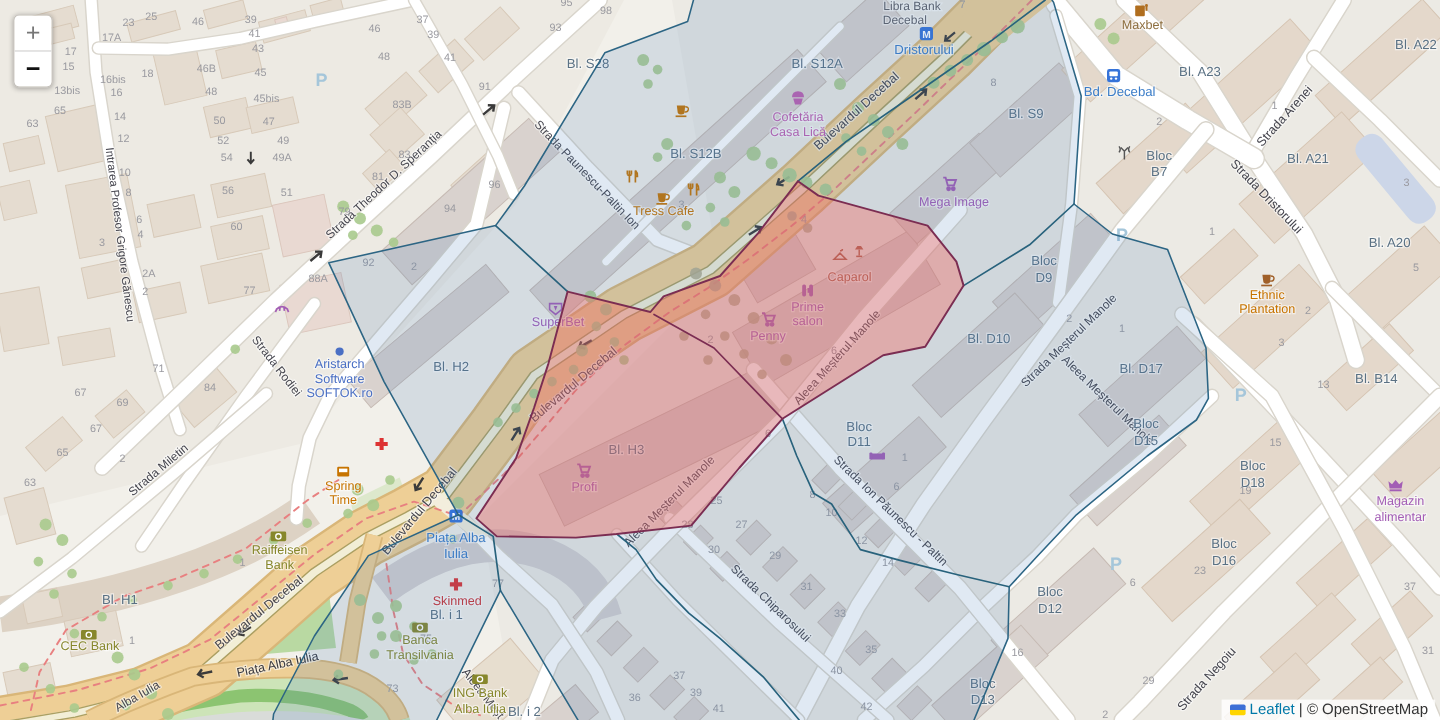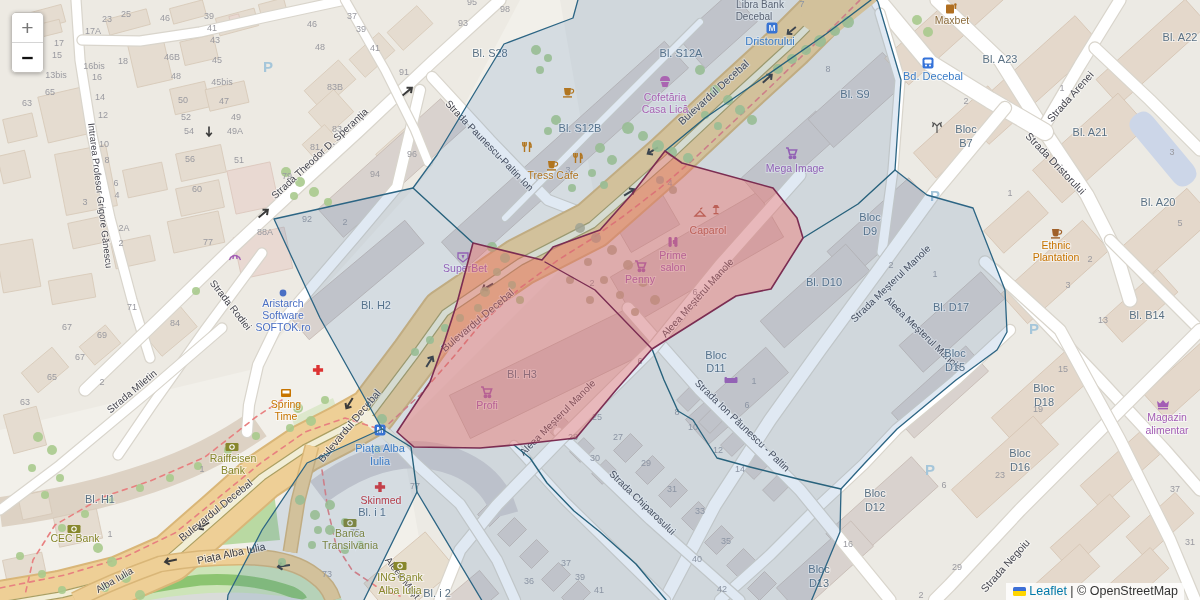--- a/index.html
+++ b/index.html
@@ -1,20 +1,20 @@
 <!DOCTYPE html>
 <html><head>
 <meta charset="utf-8">
 <style>
   html,body { margin:0; padding:0; }
   body { width:1200px; height:600px; overflow:hidden; font-family:"Liberation Sans", sans-serif; position:relative; background:#f1efe9; }
   .leaflet-bar { position:absolute; left:11px; top:12px; width:31px; border-radius:5px; box-shadow:0 1px 4px rgba(0,0,0,0.3); overflow:hidden; border:1px solid #c2bfba; }
   .leaflet-bar a { display:block; width:31px; height:29px; background:#fff; text-align:center; line-height:29px; font-size:21px; color:#777; text-decoration:none; }
   .leaflet-bar a + a { border-top:1px solid #d5d5d5; color:#111; font-weight:bold; }
-  .attrib { position:absolute; right:16px; bottom:0; height:17px; background:rgba(255,255,255,0.82); font-size:12.5px; color:#333; padding:0 6px 0 7px; line-height:17px; white-space:nowrap; }
+  .attrib { position:absolute; right:4px; bottom:0; height:17px; background:rgba(255,255,255,0.82); font-size:12.5px; color:#333; padding:0 6px 0 7px; line-height:17px; white-space:nowrap; }
   .attrib a { color:#0078a8; text-decoration:none; }
   .flag { display:inline-block; width:13px; height:9px; vertical-align:-1px; border-radius:1.5px; background:linear-gradient(#3d6fd6 50%, #ffd500 50%); margin-right:3px; }
 </style>
 </head>
 <body>
 
 <svg width="1200" height="600" viewBox="0 0 1200 600" style="position:absolute;left:0;top:0">
 
 <rect x="0" y="0" width="1200" height="600" fill="#f2f0ea"></rect>
 

